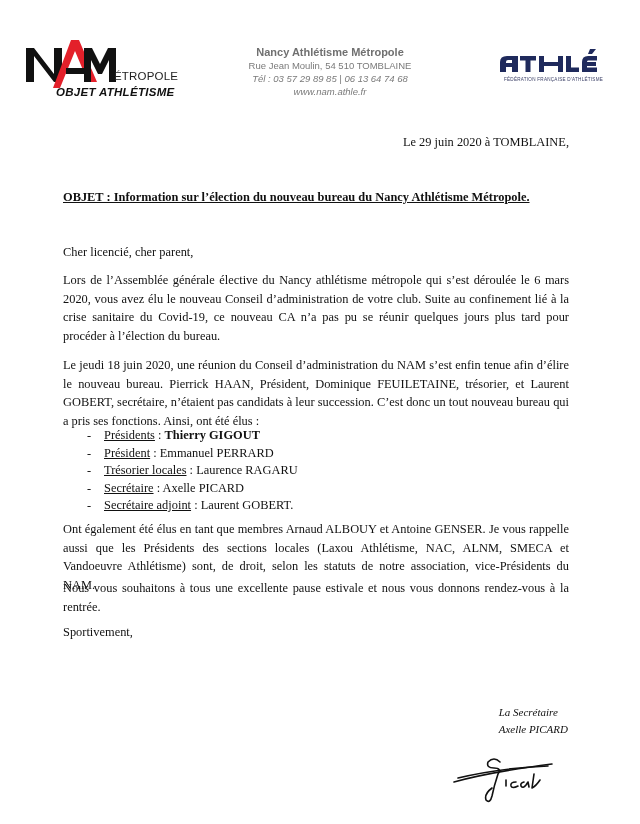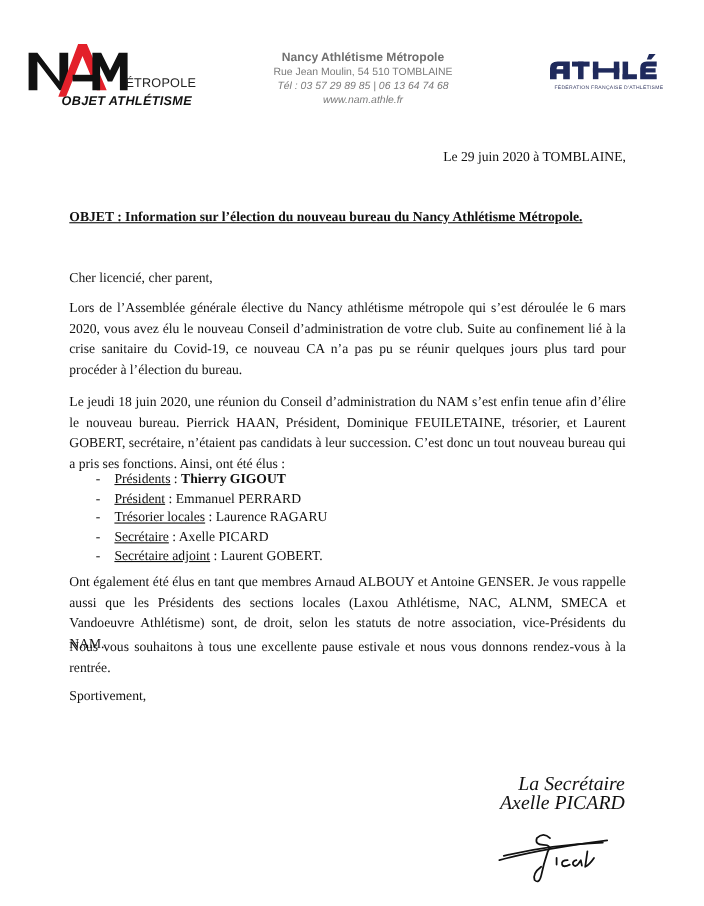--- a/index.html
+++ b/index.html
@@ -31,21 +31,21 @@
   #para1 { top: 271px; }
   #para2 { top: 356px; }
   #officers { top: 427px; left: 87px; font-size: 12.4px; line-height: 17.5px; margin: 0; padding: 0; list-style: none; }
   #officers li { position: relative; padding-left: 17px; }
   #officers li .dash { position: absolute; left: 0; top: 0; }
   #officers li .role { text-decoration: underline; }
   #para3 { top: 520px; }
   #para4 { top: 579px; }
   #closing { top: 623px; }
 
-  #sign-title { top: 704px; right: 72px; font-size: 18px; font-style: italic; text-align: right; line-height: 17px; }
+  #sign-title { top: 704px; right: 72px; font-size: 11px; font-style: italic; text-align: left; line-height: 17px; }
   #signature { left: 450px; top: 752px; width: 110px; height: 58px; }
 </style>
 </head>
 <body>
 
 <div id="nam-logo" class="abs sans">
   <svg width="100" height="52" viewBox="0 0 100 52" style="position:absolute;left:0;top:0;">
 
     <polygon points="4,10 12,10 32,36 32,10 40,10 40,44 32,44 12,18 12,44 4,44" fill="#111"></polygon>
 

